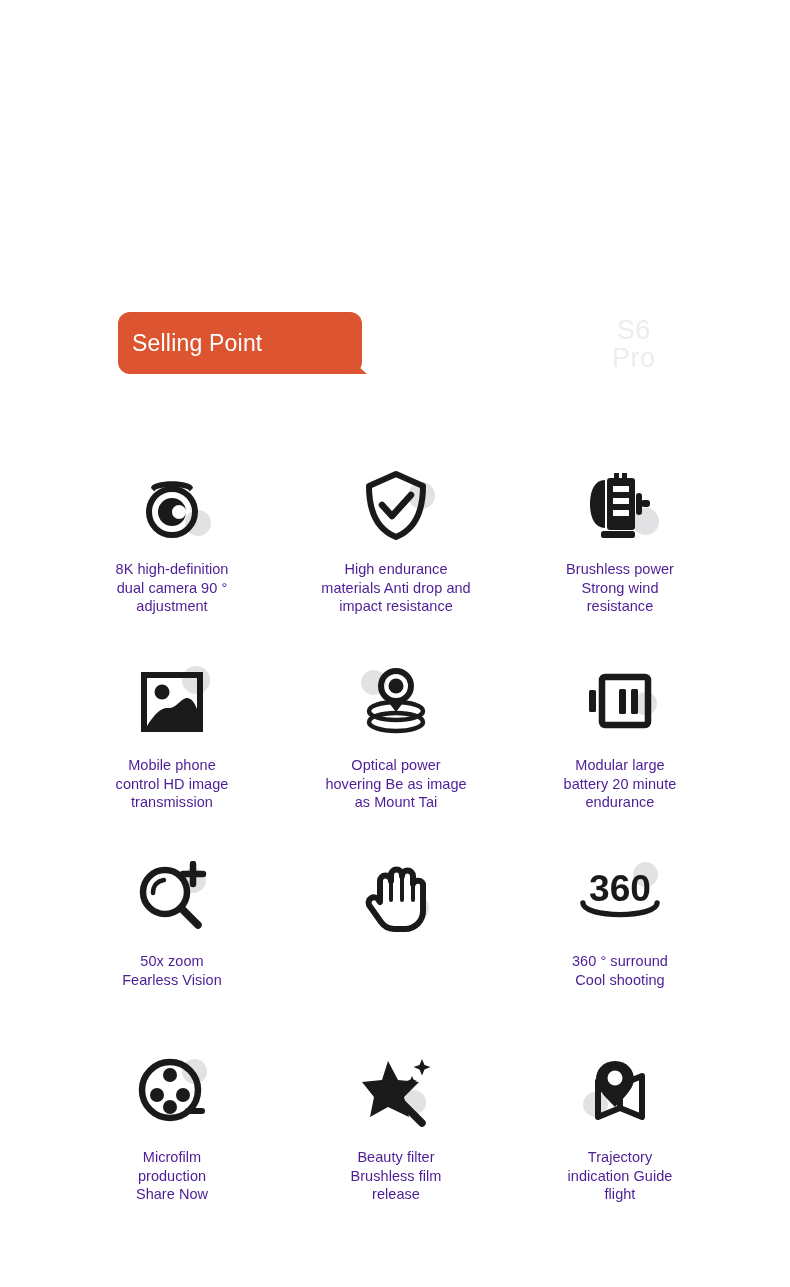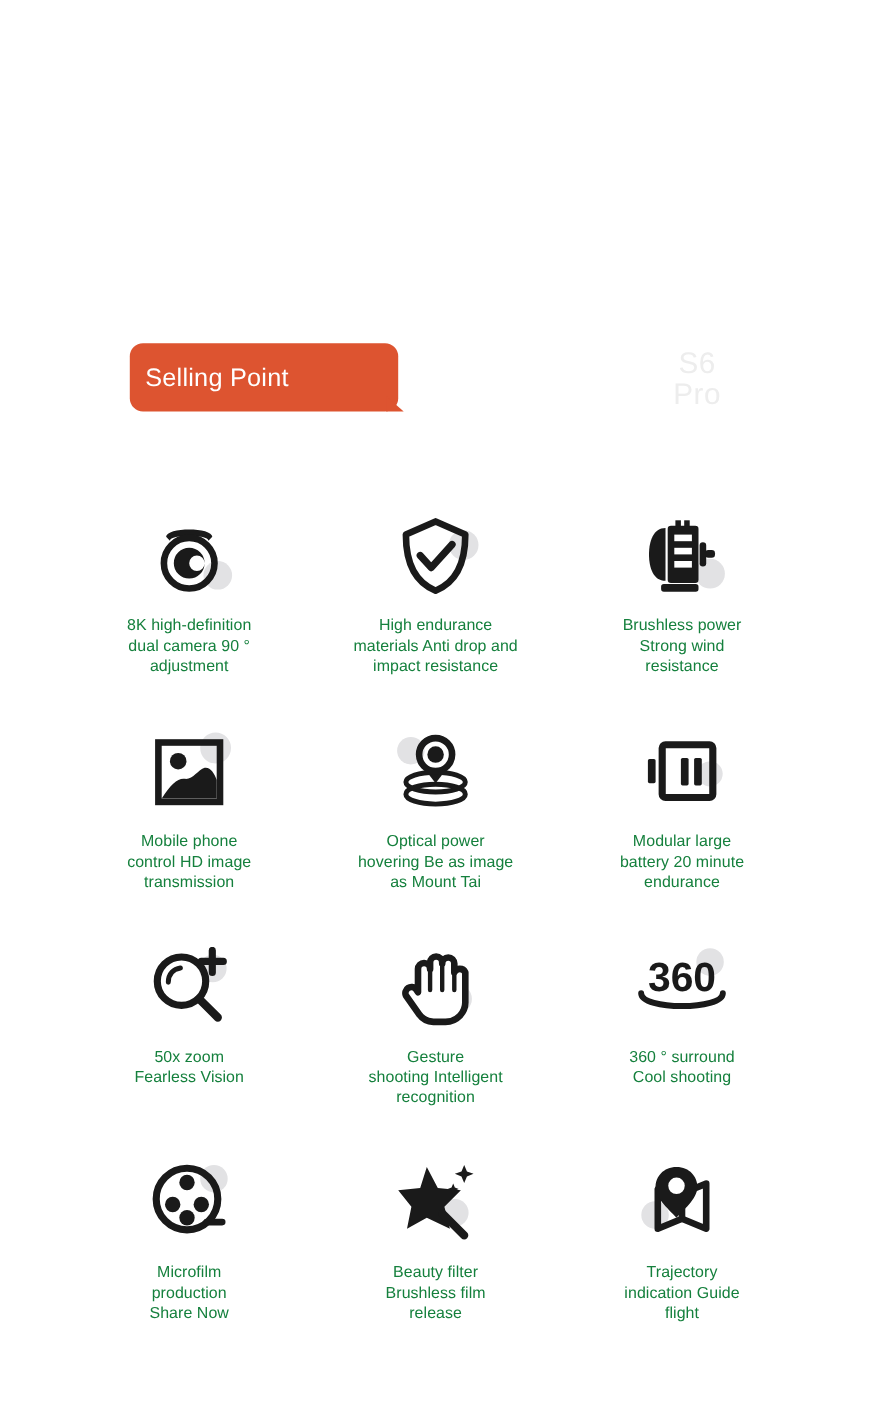--- a/index.html
+++ b/index.html
@@ -141,21 +141,21 @@
   }
   .icon-svg {
     position: relative;
     z-index: 1;
   }
   .caption {
     margin-top: 12px;
     text-align: center;
     font-size: 14.5px;
     line-height: 18.5px;
-    color: #15803d;
+    color: #4c1d95;
     max-width: 190px;
     letter-spacing: 0.05px;
   }
   .caption span { display: block; }
 </style>
 </head>
 <body>
 
 <div class="page">
 
@@ -296,25 +296,20 @@
     </div>
 
     <div class="cell">
       <div class="icon-box">
         <span class="blob" style="width:26px;height:26px;left:50px;top:41px;"></span>
         <svg class="icon-svg" width="66" height="74" viewBox="0 0 66 74">
           <path d="M17 42 L17 21 a5.5 5.5 0 0 1 11 0 L28 15 a5.5 5.5 0 0 1 11 0 L39 16 a5.5 5.5 0 0 1 11 0 L50 24 a5.5 5.5 0 0 1 10 0 L60 50 a18 18 0 0 1 -18 19 L31 69 a17 17 0 0 1 -13 -7 L6 45 a5.5 5.5 0 0 1 9 -6 Z" fill="#ffffff" stroke="#1a1a1a" stroke-width="6" stroke-linejoin="round" stroke-linecap="round"></path>
           <path d="M28 20 L28 40 M39 17 L39 40 M50 24 L50 40" stroke="#1a1a1a" stroke-width="4" stroke-linecap="round"></path>
         </svg>
       </div>
-      <div class="caption">
-        <span>Gesture</span>
-        <span>shooting Intelligent</span>
-        <span>recognition</span>
-      </div>
     </div>
 
     <div class="cell">
       <div class="icon-box">
         <span class="blob" style="width:25px;height:25px;left:56px;top:8px;"></span>
         <svg class="icon-svg" width="88" height="62" viewBox="0 0 88 62">
           <text x="44" y="35" text-anchor="middle" font-family="Liberation Sans, sans-serif" font-size="38" font-weight="bold" fill="#1a1a1a">360</text>
           <path d="M6 37 C6 53, 82 53, 82 37" fill="none" stroke="#1a1a1a" stroke-width="5.5" stroke-linecap="round"></path>
         </svg>
       </div>

